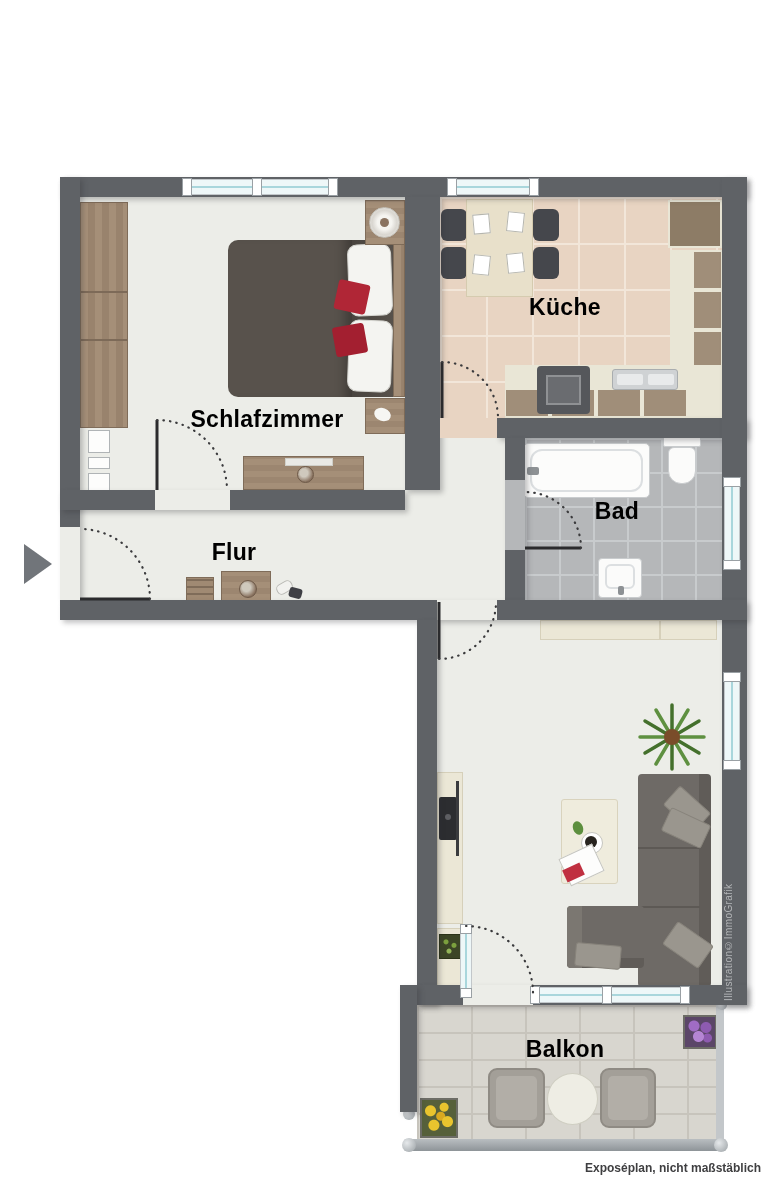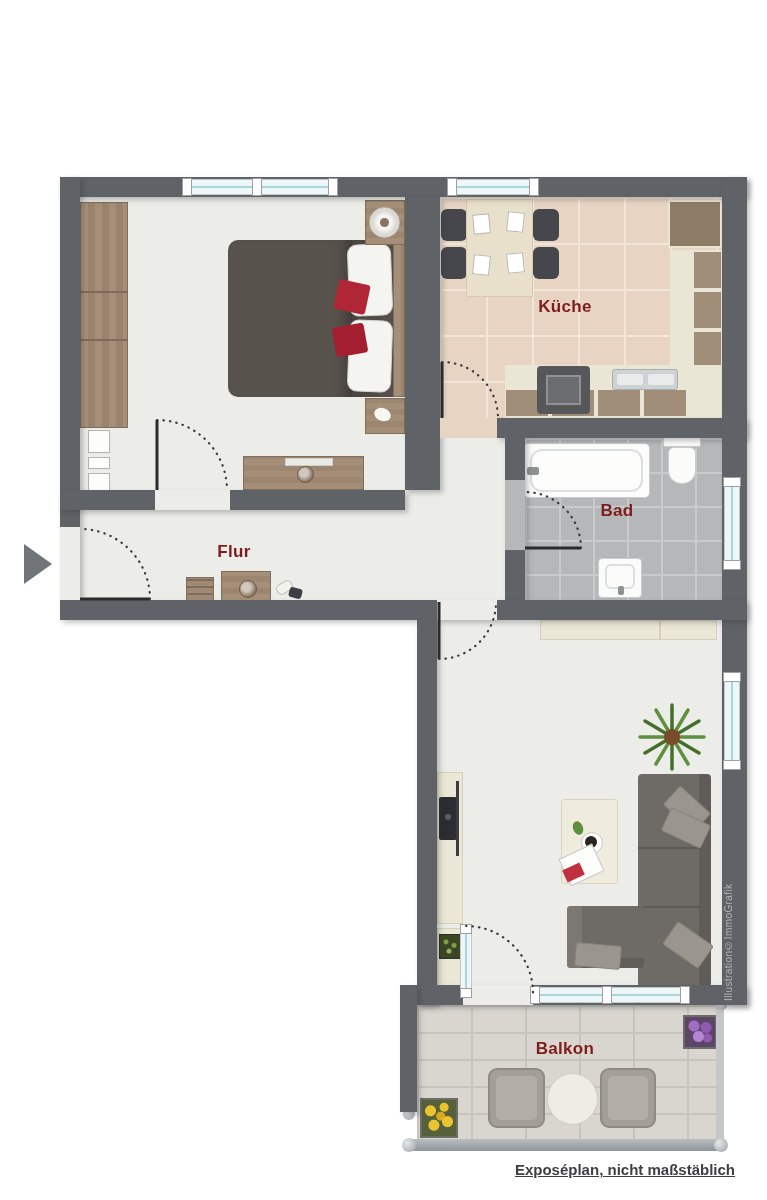--- a/index.html
+++ b/index.html
@@ -43,23 +43,23 @@
 
   
   .window{position:absolute;background:#eef7f8;border:1px solid #c2c7ca;z-index:5;box-sizing:border-box;}
   .glass-h{position:absolute;left:2px;right:2px;top:50%;height:2px;margin-top:-1px;background:var(--window-glass,#a9d6dc);}
   .glass-v{position:absolute;top:2px;bottom:2px;left:50%;width:2px;margin-left:-1px;background:var(--window-glass,#a9d6dc);}
   .post{position:absolute;width:10px;height:18px;background:#fff;border:1px solid #9aa0a4;top:50%;transform:translateY(-50%);box-sizing:border-box;}
   .post-v{position:absolute;width:18px;height:10px;background:#fff;border:1px solid #9aa0a4;left:50%;transform:translateX(-50%);box-sizing:border-box;}
 
   
   .room-label{position:absolute;transform:translate(-50%,-50%);
-     font-weight:700;font-size:17px;color:#7f1d1d;letter-spacing:.3px;
+     font-weight:700;font-size:23px;color:#000000;letter-spacing:.3px;
      white-space:nowrap;z-index:7;}
-  .footer-note{position:absolute;right:32px;top:1161px;font-size:15px;font-weight:700;color:#3f3f41;z-index:9;text-decoration:underline;}
+  .footer-note{position:absolute;right:6px;top:1161px;font-size:12px;font-weight:700;color:#3f3f41;z-index:9;}
   .watermark{position:absolute;left:723px;top:856px;height:145px;width:18px;z-index:8;
      writing-mode:vertical-rl;transform:rotate(180deg);
      font-size:10px;color:#b4b6b8;letter-spacing:.4px;white-space:nowrap;}
 
   svg.overlay{position:absolute;left:0;top:0;z-index:6;pointer-events:none;}
 
   .knob{position:absolute;border-radius:50%;background:radial-gradient(circle at 40% 40%,#cfc9bd 0 30%,#8a7360 70%);border:1px solid #6e5a49;}
   .seam{position:absolute;background:#5d5955;}
   .cushion{position:absolute;background:#9a968e;border:1px solid #87837b;border-radius:3px;z-index:2;}
   .red-cushion{position:absolute;background:var(--cushion-red,#b02636);border-radius:3px;z-index:2;}
@@ -290,20 +290,21 @@
         <line x1="0" y1="0" x2="-27" y2="-16" stroke="#44702c"></line>
         <line x1="0" y1="0" x2="-16" y2="-27" stroke="#5e9040"></line>
         <line x1="0" y1="0" x2="0" y2="-32" stroke="#44702c"></line>
         <line x1="0" y1="0" x2="16" y2="-27" stroke="#5e9040"></line>
         <line x1="0" y1="0" x2="27" y2="-16" stroke="#44702c"></line>
       </g>
       <circle cx="0" cy="0" r="8" fill="#7a4c2a"></circle>
     </g>
   </svg>
 
+  <div class="room-label" style="left:267px;top:419px;">Schlafzimmer</div>
   <div class="room-label" style="left:565px;top:307px;">Küche</div>
   <div class="room-label" style="left:617px;top:511px;">Bad</div>
   <div class="room-label" style="left:234px;top:552px;">Flur</div>
   <div class="room-label" style="left:565px;top:1049px;">Balkon</div>
 
   <div class="watermark">Illustration©ImmoGrafik</div>
   <div class="footer-note">Exposéplan, nicht maßstäblich</div>
 </div>
 
 </body></html>

